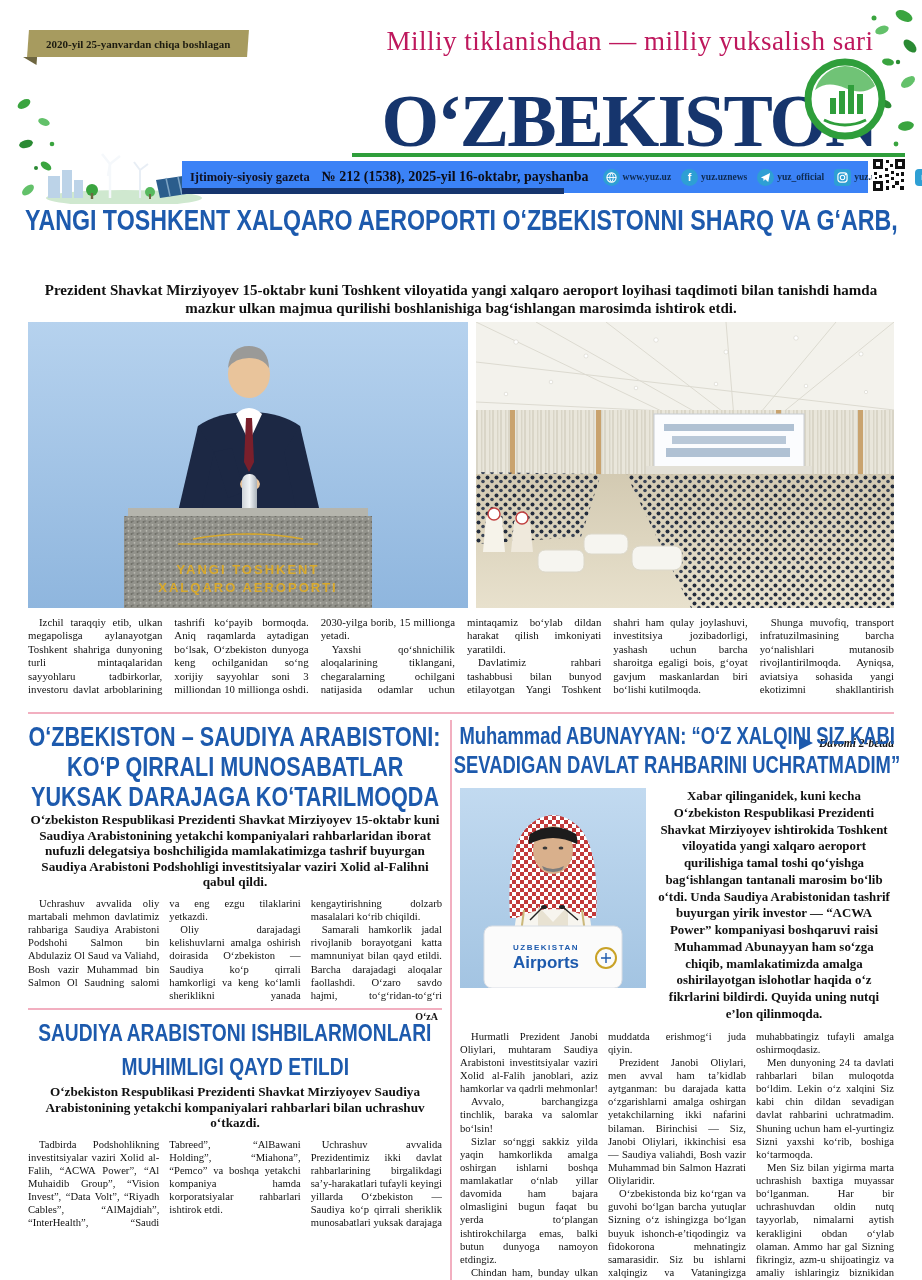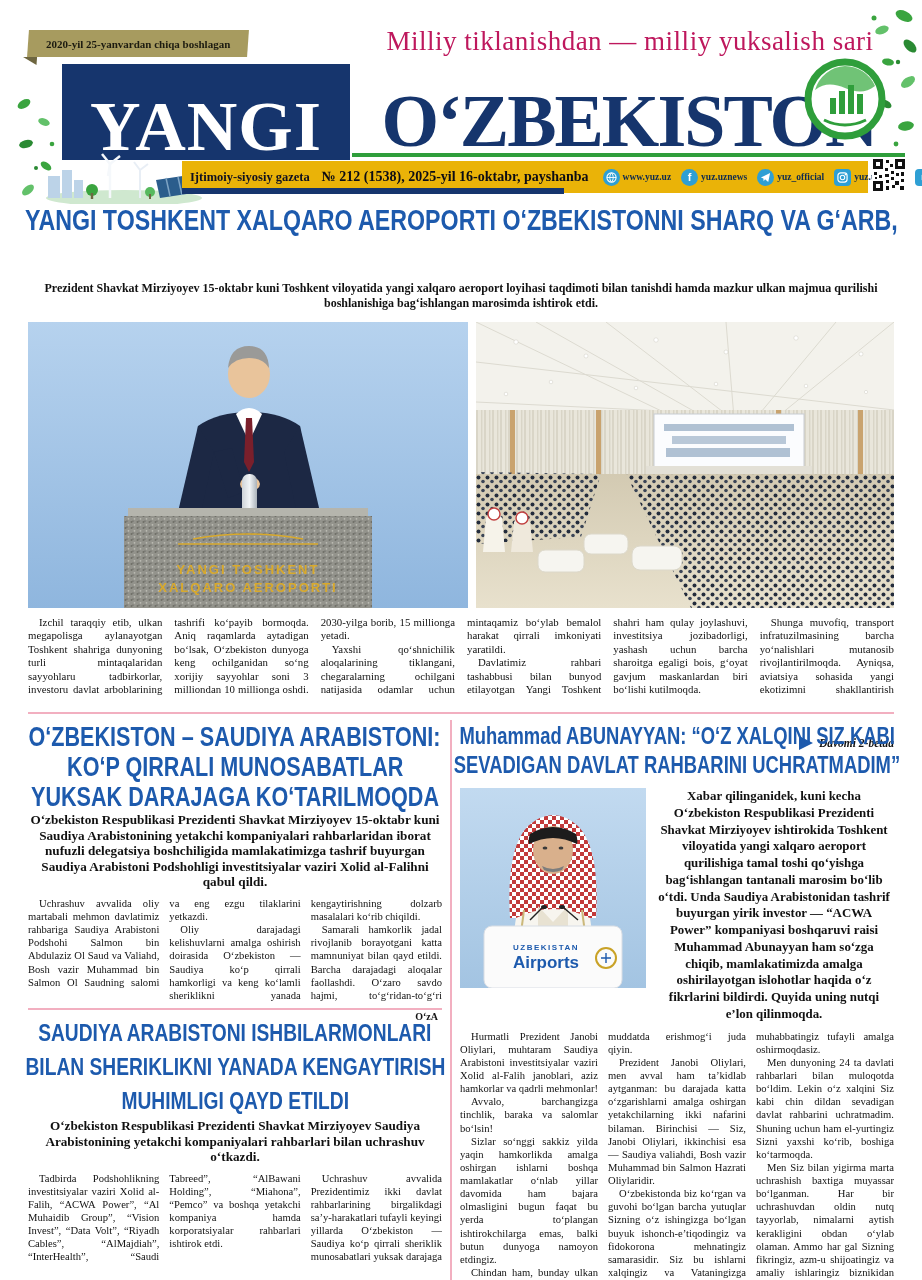--- a/index.html
+++ b/index.html
@@ -12,42 +12,42 @@
          border-width:0 14px 8px 0;border-color:transparent #6e6640 transparent transparent;}
   .badge span{font-size:11px;font-weight:bold;color:#1c1b10;transform:skewX(4deg);white-space:nowrap;}
   .tagline{position:absolute;left:355px;top:26px;width:550px;text-align:center;
            font-size:27px;color:#be185d;letter-spacing:.5px;}
   .navybox{position:absolute;left:62px;top:64px;width:288px;height:96px;background:#16356d;
            display:flex;align-items:flex-end;justify-content:center;}
   .navybox .yangi{font-weight:bold;font-size:70px;line-height:.95;color:#fff;letter-spacing:1px;}
   .ozb{position:absolute;left:352px;top:58px;width:554px;height:98px;display:flex;align-items:flex-end;
        justify-content:center;font-weight:bold;font-size:74px;line-height:.95;color:#16356d;letter-spacing:-2px;white-space:nowrap;}
   .greenline{position:absolute;left:352px;top:153px;width:553px;height:4px;background:#2f9e3b;}
-  .strip{position:absolute;left:182px;top:161px;width:686px;height:32px;background:#eab308;
+  .strip{position:absolute;left:182px;top:161px;width:686px;height:32px;background:#3b82f6;
          display:flex;align-items:center;gap:12px;padding:0 8px;box-sizing:border-box;}
   .strip .gz{font-size:12.5px;font-weight:bold;white-space:nowrap;color:#101020;}
   .strip .issue{font-size:14px;font-weight:bold;white-space:nowrap;color:#0c0c14;}
   .navybar{position:absolute;left:182px;top:188px;width:382px;height:6px;background:#16356d;}
   .socials{display:flex;align-items:center;gap:10px;margin-left:2px;}
   .soc{display:flex;align-items:center;gap:3px;}
   .soc .lbl{font-size:9.5px;font-weight:bold;color:#0d2a50;white-space:nowrap;}
   .ic{width:17px;height:17px;border-radius:50%;background:#2e9fd4;color:#fff;display:flex;
       align-items:center;justify-content:center;font-family:"Liberation Sans",sans-serif;
       font-size:11px;font-weight:bold;flex:0 0 auto;}
   .ic.sq{border-radius:4px;}
   .qr{position:absolute;left:872px;top:158px;}
   .deco{position:absolute;}
   
   .hl-row{display:flex;justify-content:center;overflow:visible;}
   .hl{font-family:"Liberation Sans",sans-serif;font-weight:800;color:#1d5aad;
       white-space:nowrap;transform:scaleX(.8);transform-origin:50% 50%;letter-spacing:0;}
   .main-hl{position:absolute;left:28px;top:202px;width:866px;}
   .main-hl .hl{font-size:29px;line-height:36px;}
   .main-sub{position:absolute;left:36px;top:281px;width:850px;text-align:center;
-            font-size:12px;font-weight:bold;line-height:1.22;}
+            font-size:15px;font-weight:bold;line-height:1.22;}
   .photo{position:absolute;overflow:hidden;}
   .body-cols{column-gap:12px;text-align:justify;overflow:hidden;}
   .body-cols p{margin:0;font-size:10.8px;line-height:1.24;text-indent:11px;}
   .b1{position:absolute;left:28px;top:616px;width:866px;height:88px;column-count:6;}
   .davomi{display:flex;align-items:center;justify-content:flex-end;gap:6px;}
   .davomi .tri{width:0;height:0;border-style:solid;border-width:7px 0 7px 14px;
                border-color:transparent transparent transparent #1d5aad;}
   .davomi .tx{font-size:11.5px;font-style:italic;font-weight:bold;}
   .dav1{position:absolute;left:740px;top:690px;width:154px;margin-top:46px;}
   .hr-pink{position:absolute;height:2px;background:#f2afc0;}
@@ -69,23 +69,20 @@
 <body>
 
 <div class="page">
 
   <div class="badge">
     <span>2020-yil 25-yanvardan chiqa boshlagan</span>
   </div>
 
   <div class="tagline">Milliy tiklanishdan — milliy yuksalish sari</div>
 
-  <div class="navybox">
-    <span class="yangi">YANGI</span>
-  </div>
   <div class="ozb">O‘ZBEKISTON</div>
   <div class="greenline"></div>
 
   <svg class="deco" style="left:14px;top:92px" width="46" height="116" viewBox="0 0 46 116">
     <g fill="#3aa43f">
         <ellipse cx="10" cy="12" rx="7" ry="4" transform="rotate(-30 10 12)"></ellipse>
         <ellipse cx="30" cy="30" rx="6" ry="3.5" transform="rotate(20 30 30)" fill="#63c16a"></ellipse>
         <ellipse cx="12" cy="52" rx="7" ry="4" transform="rotate(-15 12 52)" fill="#2a8a33"></ellipse>
         <ellipse cx="32" cy="74" rx="6" ry="3.5" transform="rotate(35 32 74)"></ellipse>
         <ellipse cx="14" cy="98" rx="7" ry="4" transform="rotate(-40 14 98)" fill="#63c16a"></ellipse>
@@ -338,21 +335,21 @@
     <g>
         <path d="M10 196 q8 -12 16 0 l3 34 h-22z" fill="#f6f3ea"></path>
         <circle cx="18" cy="192" r="6" fill="#fff" stroke="#c14040" stroke-width="1.4"></circle>
         <path d="M38 200 q8 -12 16 0 l3 30 h-22z" fill="#efe9dc"></path>
         <circle cx="46" cy="196" r="6" fill="#fff" stroke="#c14040" stroke-width="1.4"></circle>
       </g>
   </svg>
 
   <div class="body-cols b1">
       <p>Izchil taraqqiy etib, ulkan megapolisga aylanayotgan Toshkent shahriga dunyoning turli mintaqalaridan sayyohlaru tadbirkorlar, investoru davlat arboblarining tashrifi ko‘payib bormoqda. Aniq raqamlarda aytadigan bo‘lsak, O‘zbekiston dunyoga keng ochilganidan so‘ng xorijiy sayyohlar soni 3 milliondan 10 millionga oshdi. 2030-yilga borib, 15 millionga yetadi.</p>
-      <p>Yaxshi qo‘shnichilik aloqalarining tiklangani, chegaralarning ochilgani natijasida odamlar uchun mintaqamiz bo‘ylab bemalol harakat qirrali imkoniyati yaratildi.</p>
+      <p>Yaxshi qo‘shnichilik aloqalarining tiklangani, chegaralarning ochilgani natijasida odamlar uchun mintaqamiz bo‘ylab dildan harakat qilish imkoniyati yaratildi.</p>
       <p>Davlatimiz rahbari tashabbusi bilan bunyod etilayotgan Yangi Toshkent shahri ham qulay joylashuvi, investitsiya jozibadorligi, yashash uchun barcha sharoitga egaligi bois, g‘oyat gavjum maskanlardan biri bo‘lishi kutilmoqda.</p>
       <p>Shunga muvofiq, transport infratuzilmasining barcha yo‘nalishlari mutanosib rivojlantirilmoqda. Ayniqsa, aviatsiya sohasida yangi ekotizimni shakllantirish bo‘yicha keng qamrovli ishlar olib borilmoqda.</p>
     </div>
 
   <div class="davomi dav1">
     <span class="tri"></span>
     <span class="tx">Davomi 2-betda</span>
   </div>
 
   <div class="hr-pink" style="left:28px;top:712px;width:866px"></div>
@@ -375,23 +372,20 @@
         <p>Samarali hamkorlik jadal rivojlanib borayotgani katta mamnuniyat bilan qayd etildi. Barcha darajadagi aloqalar faollashdi. O‘zaro savdo hajmi, to‘g‘ridan-to‘g‘ri investitsiyalar va qo‘shma korxonalar soni ortib bormoqda. Ikki davlat o‘rtasidagi aviaqatnovlar ko‘paydi.</p>
       </div>
     <div class="sig">O‘zA</div>
   </div>
 
   <div class="hr-pink" style="left:28px;top:1008px;width:414px"></div>
 
   <div class="sec sec4" style="left:28px;top:1016px;width:414px">
     <div class="hl-row">
         <span class="hl">SAUDIYA ARABISTONI ISHBILARMONLARI</span>
-      </div>
-    <div class="hl-row">
-        <span class="hl">BILAN SHERIKLIKNI YANADA KENGAYTIRISH</span>
       </div>
     <div class="hl-row">
         <span class="hl">MUHIMLIGI QAYD ETILDI</span>
       </div>
     <div class="sub">O‘zbekiston Respublikasi Prezidenti Shavkat Mirziyoyev Saudiya Arabistonining yetakchi kompaniyalari rahbarlari bilan uchrashuv o‘tkazdi.</div>
     <div class="body-cols b4">
         <p>Tadbirda Podshohlikning investitsiyalar vaziri Xolid al-Falih, “ACWA Power”, “Al Muhaidib Group”, “Vision Invest”, “Data Volt”, “Riyadh Cables”, “AlMajdiah”, “InterHealth”, “Saudi Tabreed”, “AlBawani Holding”, “Miahona”, “Pemco” va boshqa yetakchi kompaniya hamda korporatsiyalar rahbarlari ishtirok etdi.</p>
         <p>Uchrashuv avvalida Prezidentimiz ikki davlat rahbarlarining birgalikdagi sa’y-harakatlari tufayli keyingi yillarda O‘zbekiston — Saudiya ko‘p qirrali sheriklik munosabatlari yuksak darajaga ko‘tarilganini alohida ta’kidladi.</p>
       </div>
 

